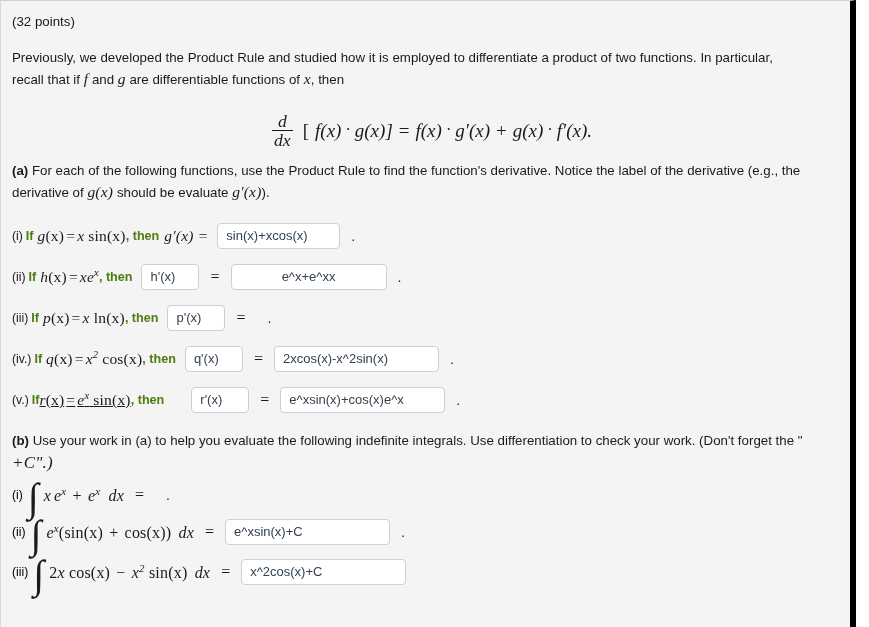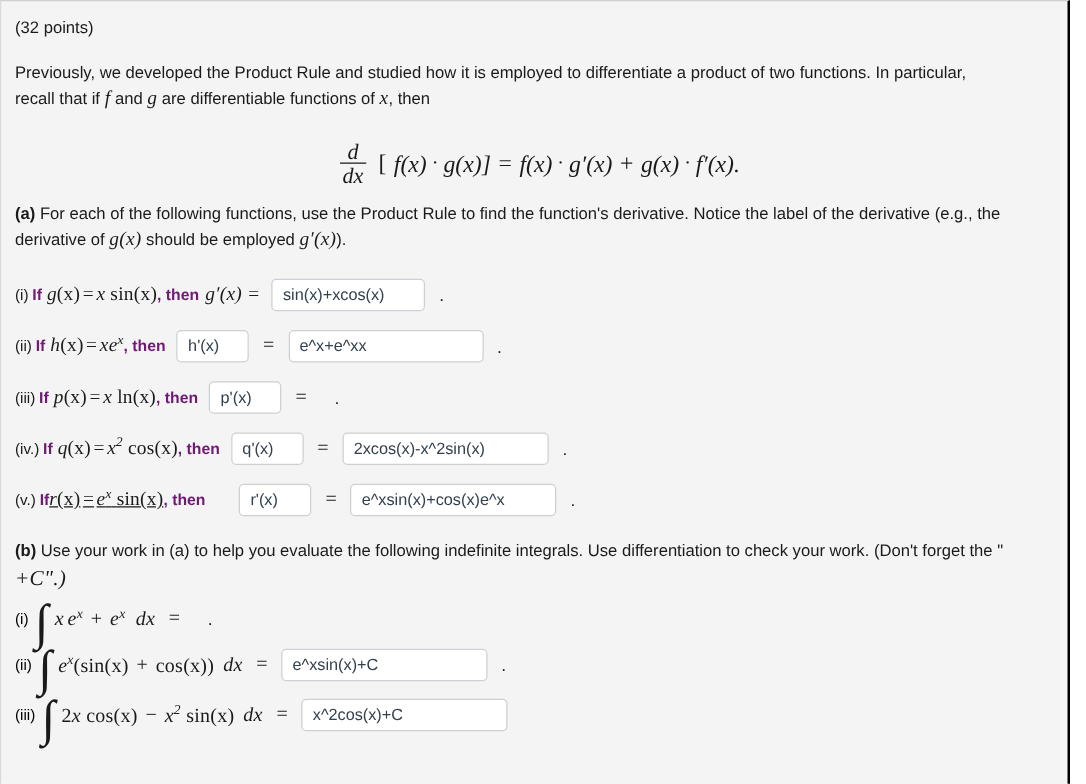--- a/index.html
+++ b/index.html
@@ -17,21 +17,21 @@
   
   #question-panel {
     position: absolute;
     left: 0;
     top: 0;
     width: 856px;
     height: 627px;
     background: #f4f4f4;
     border-top: 1px solid #cfcfcf;
     border-left: 1px solid #d9d9d9;
-    border-right: 2px solid #000000;
+    border-right: 6px solid #000000;
     box-sizing: border-box;
     overflow: hidden;
   }
 
   #content {
     position: absolute;
     left: 11px;
     top: 0;
     width: 840px;
   }
@@ -105,39 +105,39 @@
     align-items: center;
     white-space: nowrap;
   }
   .qrow .rn {
     font-size: 12.2px;
     color: #1a1a1a;
     margin-right: 3px;
   }
   .qrow .then {
     font-size: 12.6px;
-    color: #701a75;
+    color: #4d7c0f;
     font-weight: 600;
   }
 
   input.ansbox {
     font-family: "Liberation Sans", sans-serif;
     font-size: 13px;
     color: #33414f;
     background: #ffffff;
     border: 1px solid #ccd0d4;
     border-radius: 4px;
     height: 26px;
     padding: 0 8px;
     box-sizing: border-box;
     outline: none;
   }
   input.ansbox.small { width: 58px; }
   input.ansbox.med   { width: 123px; }
-  input.ansbox.wide  { width: 156px; }
+  input.ansbox.wide  { width: 156px; text-align: center; }
   input.ansbox.xwide { width: 165px; }
 
   .period {
     font-size: 14px;
     color: #1a1a1a;
     margin-left: 11px;
   }
   .eqsign {
     font-family: "Liberation Serif", serif;
     font-size: 16px;
@@ -183,21 +183,21 @@
         <span class="num">d</span>
         <span class="den">dx</span>
       </span><span class="eqop">[</span><span>f</span><span class="up">(x)</span><span class="dotop">·</span><span>g</span><span class="up">(x)</span><span class="up">]</span><span class="eqop">=</span><span>f</span><span class="up">(x)</span><span class="dotop">·</span><span>g</span><span class="prime">′</span><span class="up">(x)</span><span class="eqop">+</span><span>g</span><span class="up">(x)</span><span class="dotop">·</span><span>f</span><span class="prime">′</span><span class="up">(x).</span>
     </div>
 
     <div class="txt" style="margin-top:4px;">
       <b class="lbl">(a)</b>
       <span>For each of the following functions, use the Product Rule to find the function's derivative. Notice the label of the derivative (e.g., the</span><br>
       <span>derivative of</span>
       <span class="m">g(x)</span>
-      <span>should be employed</span>
+      <span>should be evaluate</span>
       <span class="m">g′(x)</span><span>).</span>
     </div>
 
     <div class="qrow" style="margin-top:20px;">
       <span class="rn">(i)</span>
       <span class="then">If</span>
       <span class="m" style="margin-left:4px;">
         <span>g</span><span class="up">(x)</span><span class="op">=</span><span>x</span>&nbsp;<span class="up">sin</span><span class="up">(x)</span>
       </span>
         <span class="then">, then</span>

